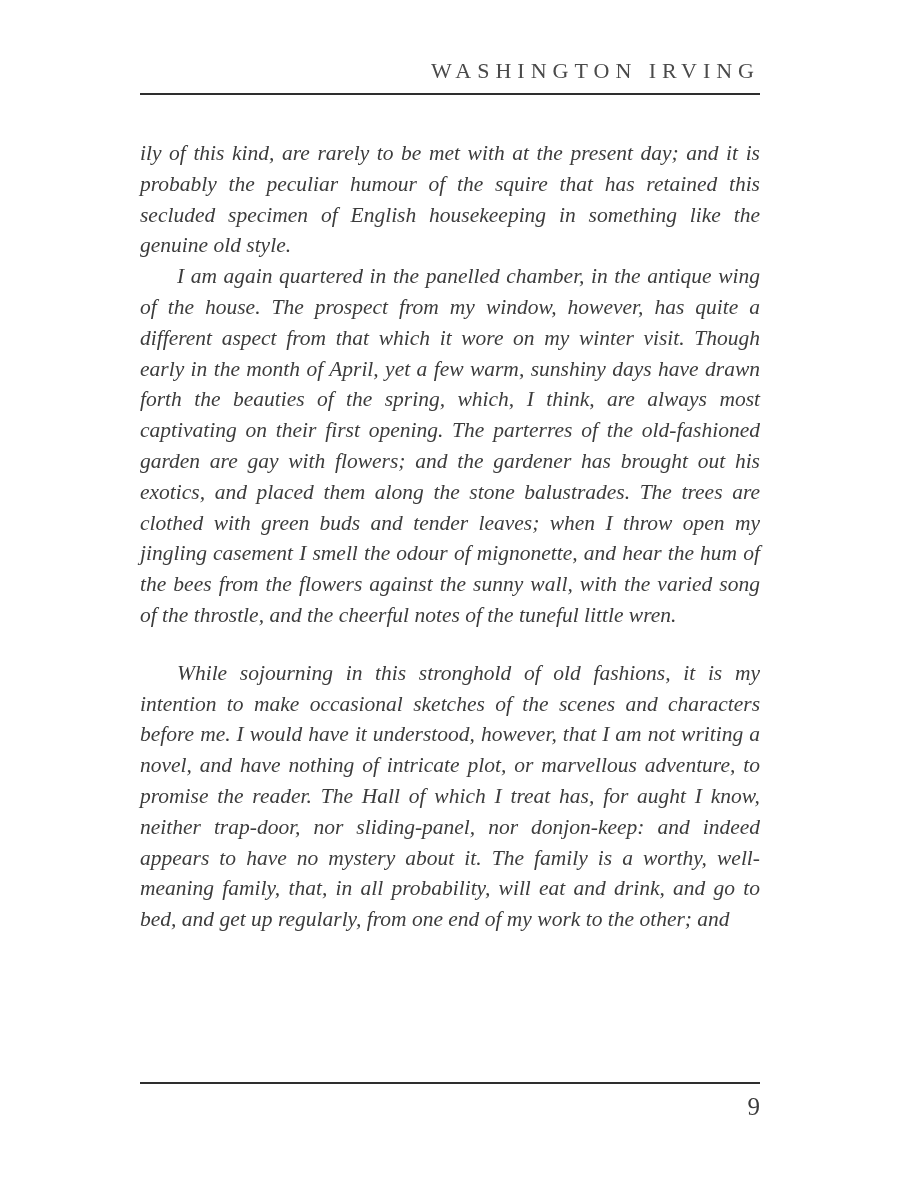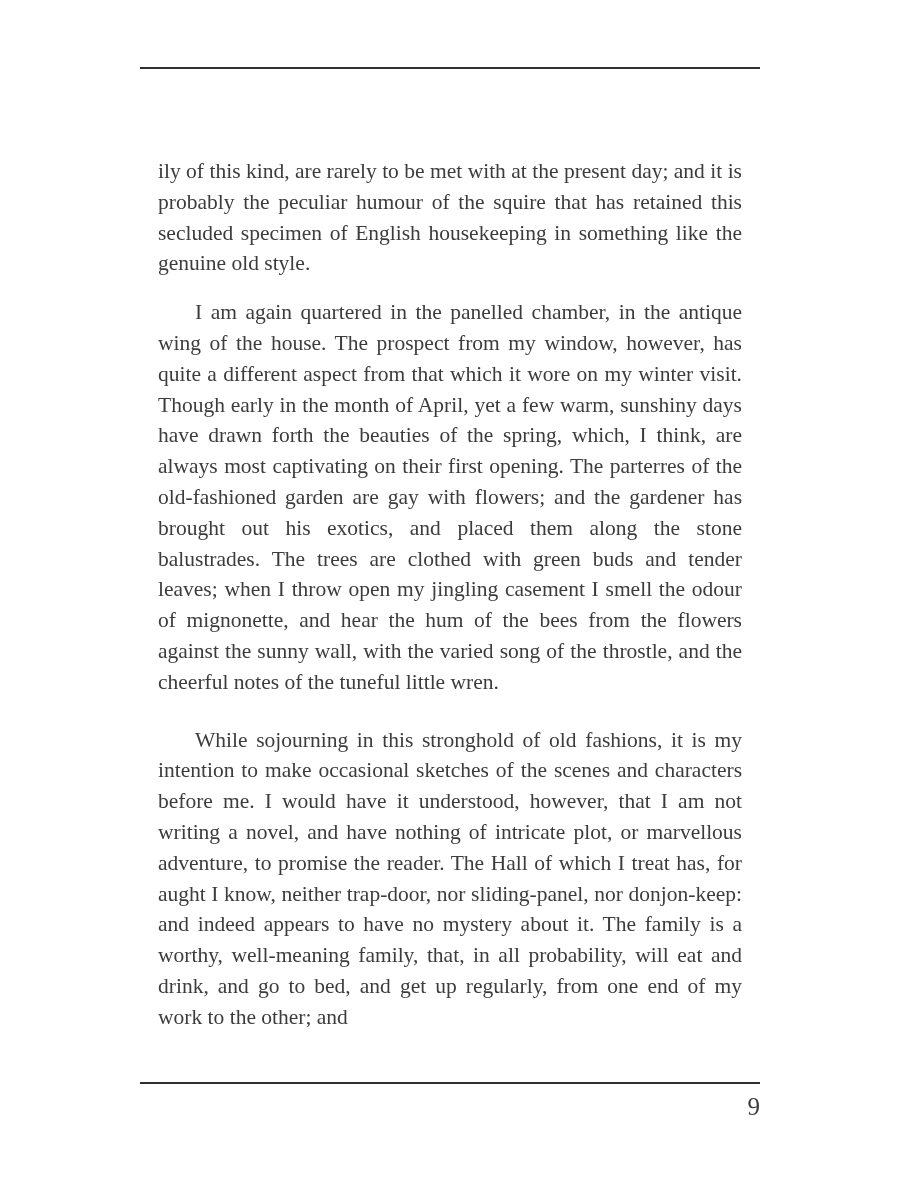--- a/index.html
+++ b/index.html
@@ -39,22 +39,23 @@
     position: absolute;
     left: 140px;
     right: 140px;
     top: 138px;
     font-size: 21.5px;
     line-height: 30.8px;
     text-align: justify;
     color: #3c3c3c;
   }
   .para {
-    margin: 18px;
+    margin: 0;
     padding: 0;
+    font-style: italic;
   }
   .para.indent {
     text-indent: 37px;
   }
   .para.spaced {
     margin-top: 27px;
   }
   .page-footer {
     position: absolute;
     left: 140px;
@@ -72,20 +73,21 @@
     margin-top: 9px;
     color: #3c3c3c;
   }
 </style>
 </head>
 <body>
 
 <div class="page">
 
   <header class="running-header">
+    <div class="running-title">WASHINGTON IRVING</div>
     <hr class="header-rule">
   </header>
 
   <main class="body-text">
     <p class="para no-indent">ily of this kind, are rarely to be met with at the present day; and it is probably the peculiar humour of the squire that has retained this secluded specimen of English housekeeping in something like the genuine old style.</p>
     <p class="para indent">I am again quartered in the panelled chamber, in the antique wing of the house. The prospect from my window, however, has quite a different aspect from that which it wore on my winter visit. Though early in the month of April, yet a few warm, sunshiny days have drawn forth the beauties of the spring, which, I think, are always most captivating on their first opening. The parterres of the old-fashioned garden are gay with flowers; and the gardener has brought out his exotics, and placed them along the stone balustrades. The trees are clothed with green buds and tender leaves; when I throw open my jingling casement I smell the odour of mignonette, and hear the hum of the bees from the flowers against the sunny wall, with the varied song of the throstle, and the cheerful notes of the tuneful little wren.</p>
     <p class="para indent spaced">While sojourning in this stronghold of old fashions, it is my intention to make occasional sketches of the scenes and characters before me. I would have it understood, however, that I am not writing a novel, and have nothing of intricate plot, or marvellous adventure, to promise the reader. The Hall of which I treat has, for aught I know, neither trap-door, nor sliding-panel, nor donjon-keep: and indeed appears to have no mystery about it. The family is a worthy, well-meaning family, that, in all probability, will eat and drink, and go to bed, and get up regularly, from one end of my work to the other; and</p>
   </main>
 
   <footer class="page-footer">

